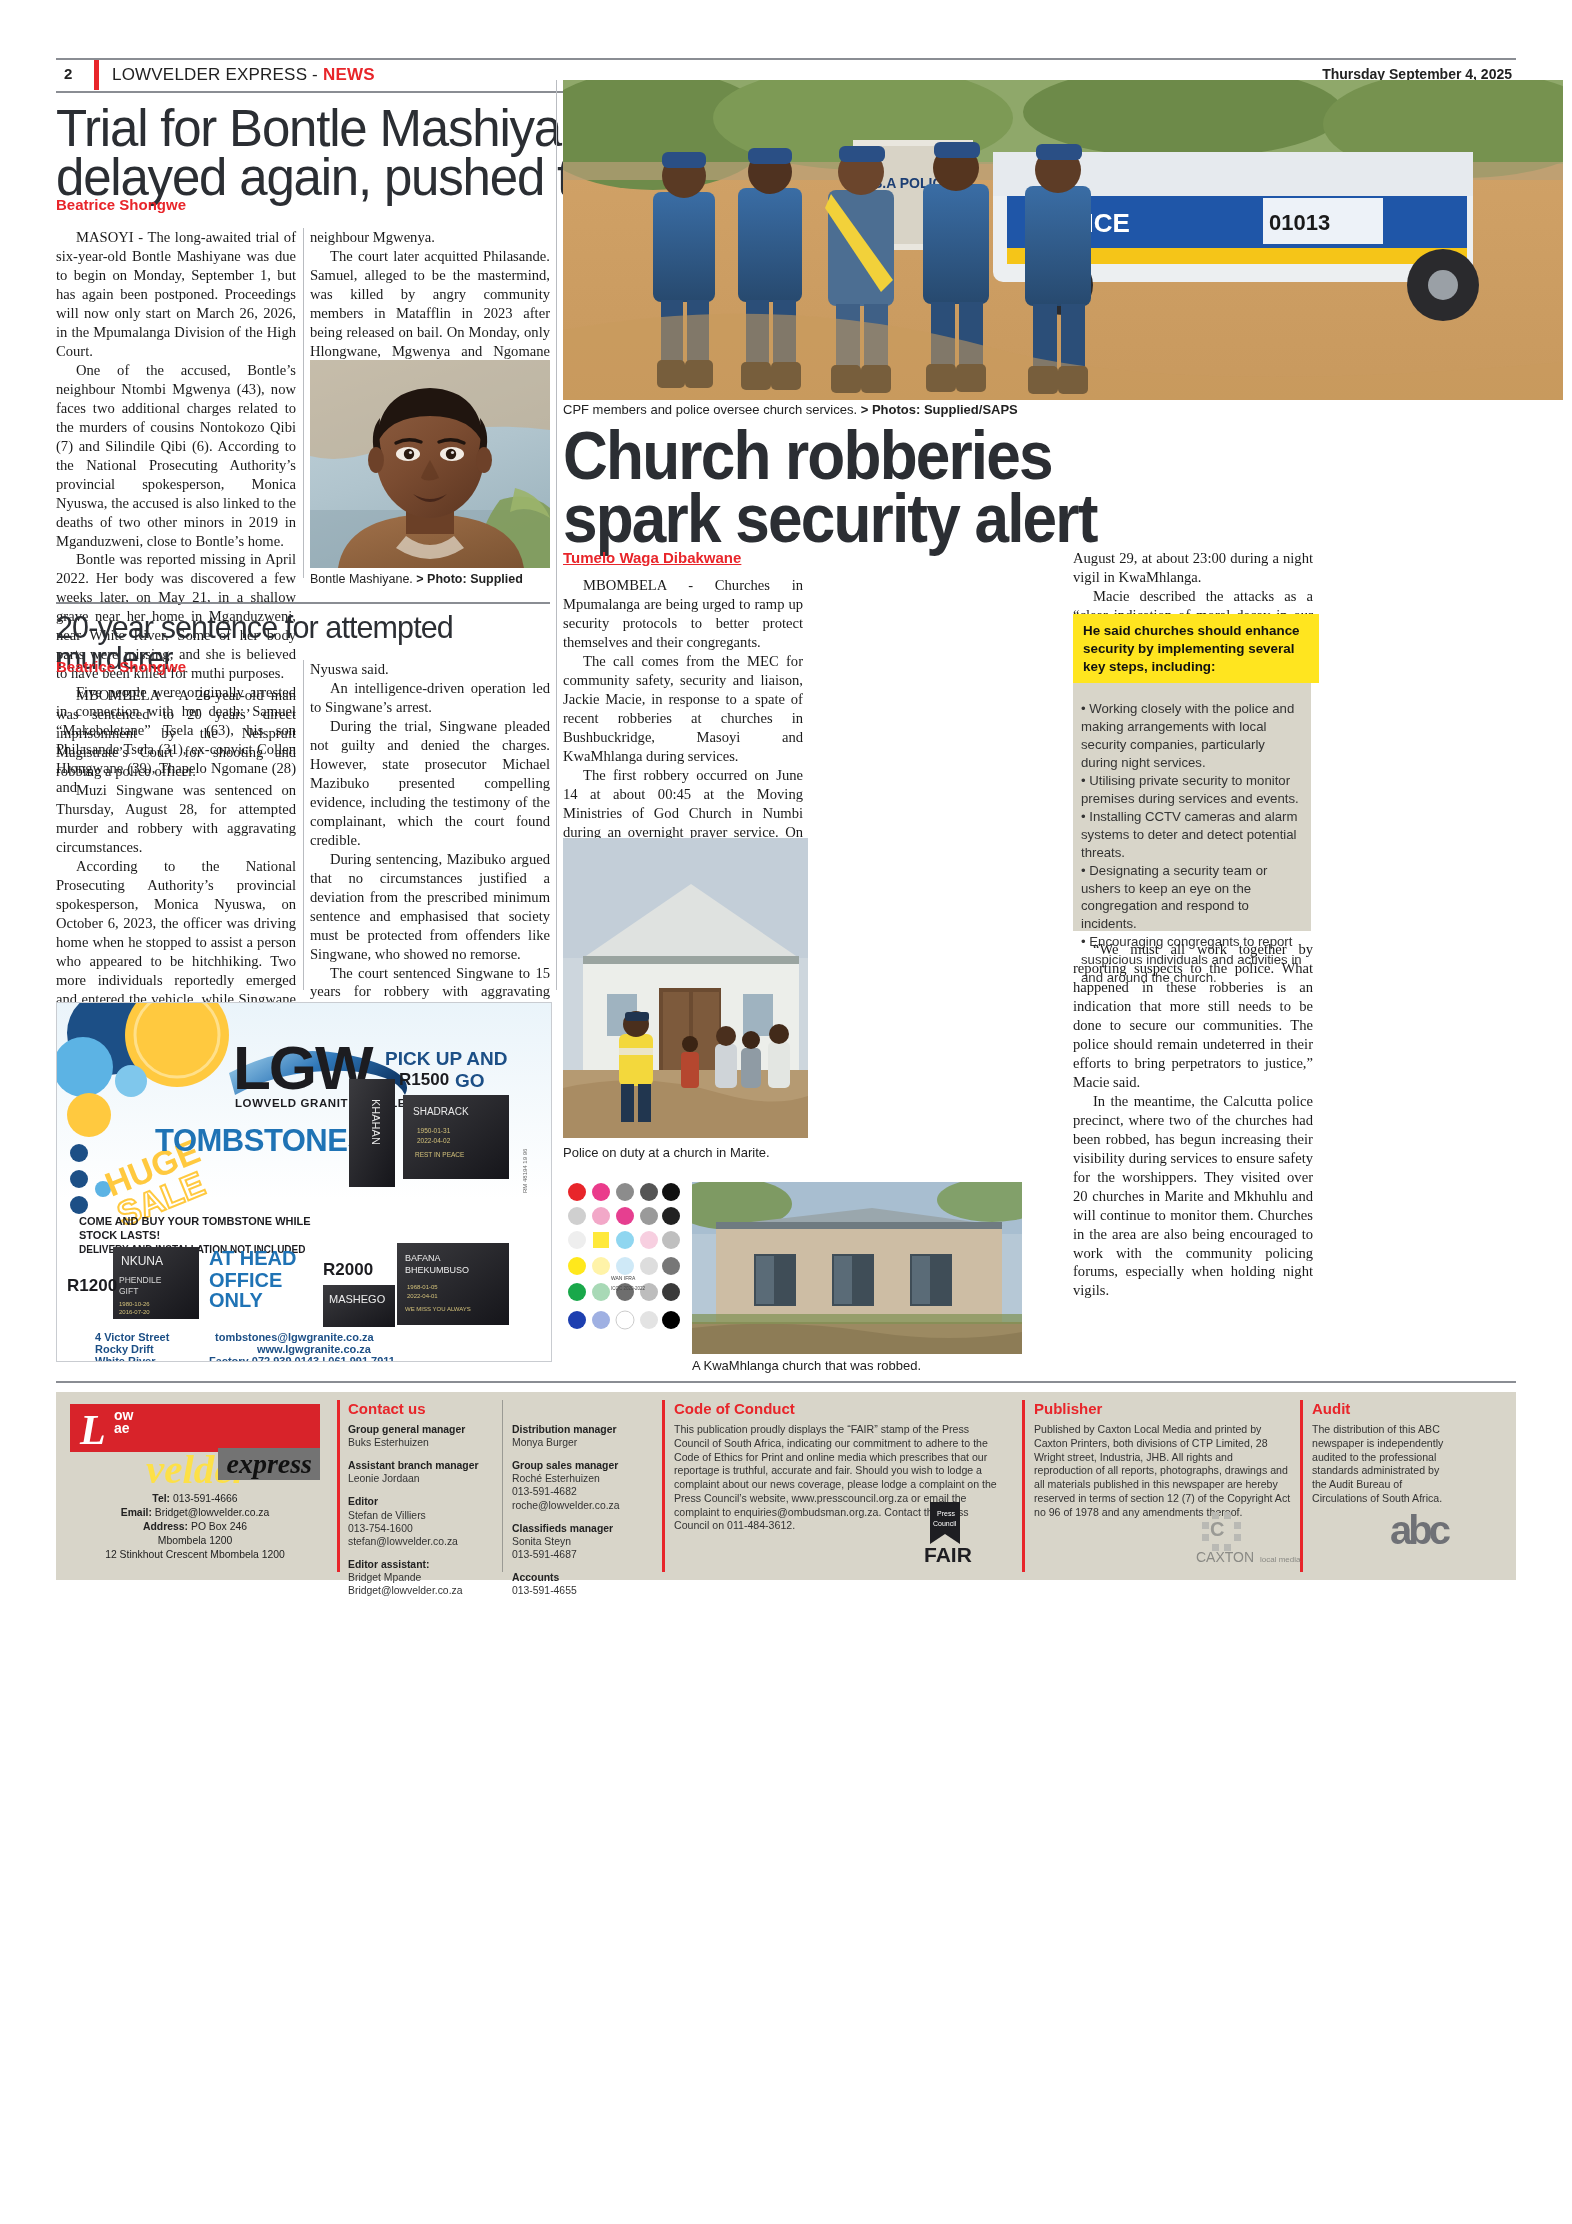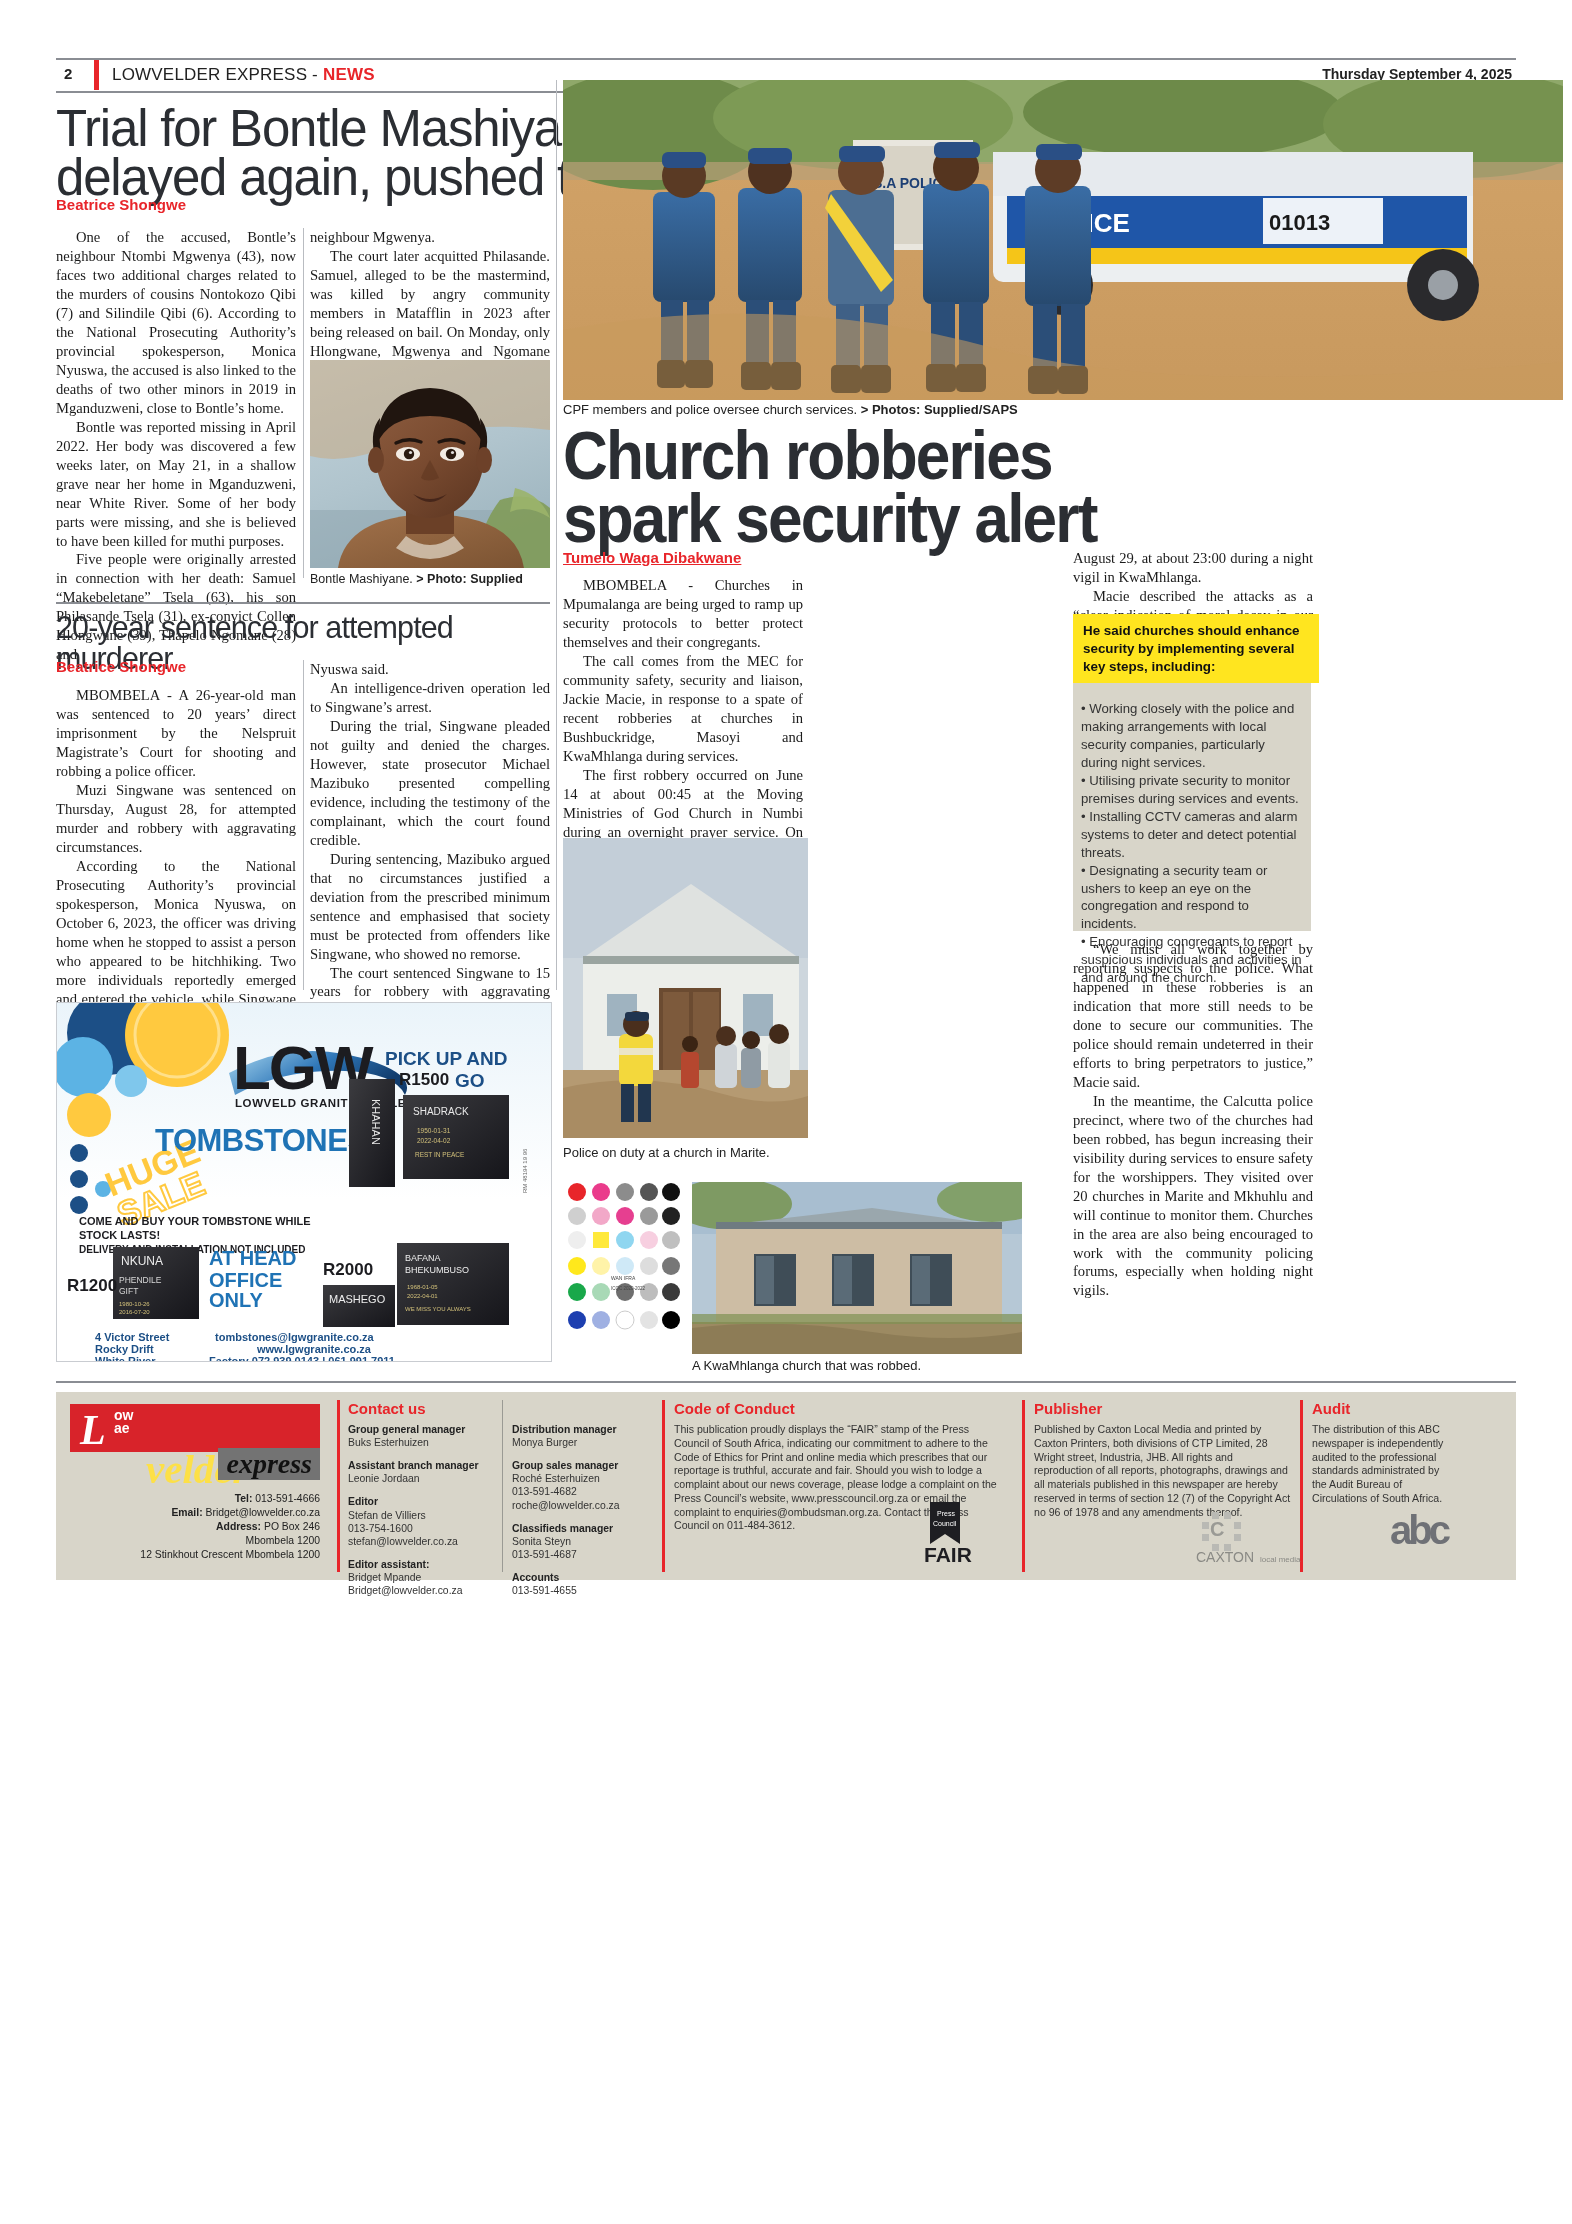--- a/index.html
+++ b/index.html
@@ -121,21 +121,21 @@
   .logo-red { background:#d8232a; width:250px; height:48px; position:relative; }
   .logo-red .lw { position:absolute; left:10px; top:2px; font-family:"Liberation Serif", serif;
                   font-style:italic; font-weight:bold; font-size:42px; color:#fff; }
   .logo-red .ow { position:absolute; left:44px; top:5px; font-family:"Liberation Sans", sans-serif;
                   font-weight:bold; font-size:14px; color:#fff; line-height:0.95; }
   .logo-red .vel { position:absolute; left:76px; top:1px; font-family:"Liberation Serif", serif;
                    font-style:italic; font-weight:bold; font-size:41px; color:#fde047;margin-top:40px; }
   .logo-exp { position:absolute; right:0px; top:44px; background:#737373; padding:0 8px;
               font-family:"Liberation Serif", serif; font-style:italic; font-weight:bold;
               font-size:28px; color:#111; }
-  .logo-contact { position:absolute; left:0px; top:88px; width:250px; text-align:right;
+  .logo-contact { position:absolute; left:0px; top:88px; width:250px; text-align:center;
                   font-family:"Liberation Sans", sans-serif; font-size:10.4px; line-height:1.35; color:#222; }
   .logo-contact b { font-weight:bold; }
 
   .caxton-logo { position:absolute; font-family:"Liberation Sans", sans-serif; color:#8a8a85; }
   .abc-logo { position:absolute; font-family:"Liberation Sans", sans-serif; font-weight:bold;
               font-size:40px; color:#6f7176; letter-spacing:-4px; }
   .fair-logo { position:absolute; font-family:"Liberation Sans", sans-serif; }
 </style>
 </head>
 <body>
@@ -152,20 +152,21 @@
   </div>
 
   <div class="hl1">
     <span>Trial for Bontle Mashiyane case</span>
     <span>delayed again, pushed to 2026</span>
   </div>
 
   <div class="byline a1-by">Beatrice Shongwe</div>
 
   <div class="bodytxt a1c1">
+    <p>MASOYI - The long-awaited trial of six-year-old Bontle Mashiyane was due to begin on Monday, September 1, but has again been postponed. Proceedings will now only start on March 26, 2026, in the Mpumalanga Division of the High Court.</p>
     <p>One of the accused, Bontle’s neighbour Ntombi Mgwenya (43), now faces two additional charges related to the murders of cousins Nontokozo Qibi (7) and Silindile Qibi (6). According to the National Prosecuting Authority’s provincial spokesperson, Monica Nyuswa, the accused is also linked to the deaths of two other minors in 2019 in Mganduzweni, close to Bontle’s home.</p>
     <p>Bontle was reported missing in April 2022. Her body was discovered a few weeks later, on May 21, in a shallow grave near her home in Mganduzweni, near White River. Some of her body parts were missing, and she is believed to have been killed for muthi purposes.</p>
     <p>Five people were originally arrested in connection with her death: Samuel “Makebeletane” Tsela (63), his son Philasande Tsela (31), ex-convict Collen Hlongwane (39), Thapelo Ngomane (28) and</p>
   </div>
 
   <div class="bodytxt a1c2">
     <p class="noind">neighbour Mgwenya.</p>
     <p>The court later acquitted Philasande. Samuel, alleged to be the mastermind, was killed by angry community members in Matafflin in 2023 after being released on bail. On Monday, only Hlongwane, Mgwenya and Ngomane appeared in court.</p>
     <p>Before his arrest, Ngomane recorded a video that circulated widely on social media, in which he confessed to dismembering Bontle’s body and claimed that other children had also been abducted, with body parts intended for use in traditional rituals.</p>
   </div>

